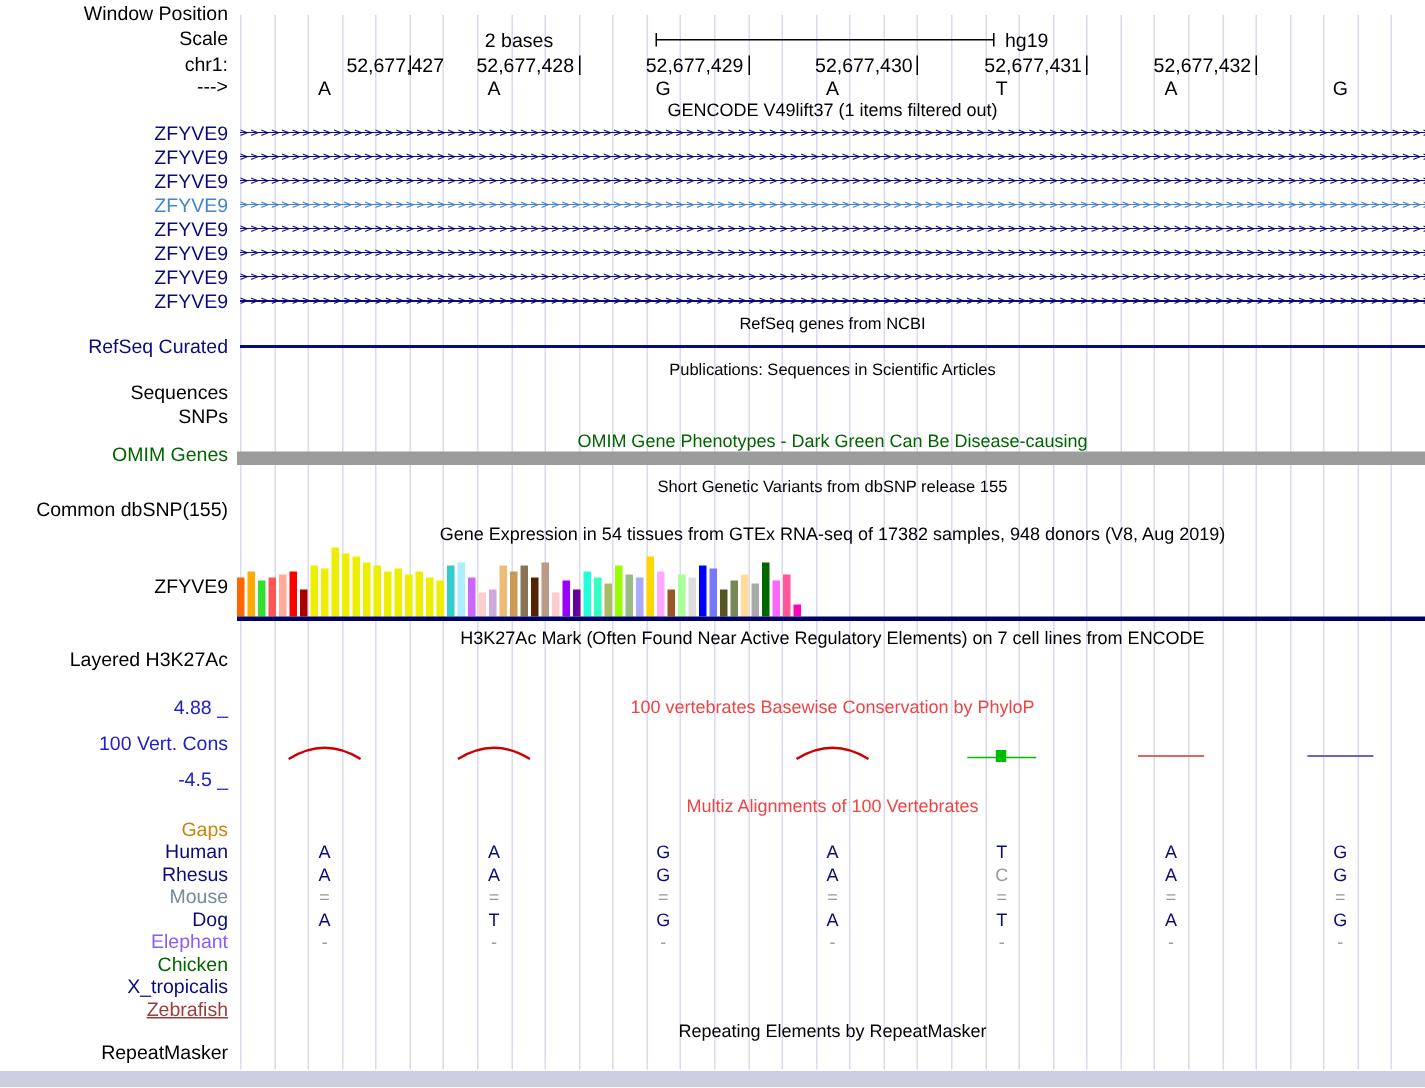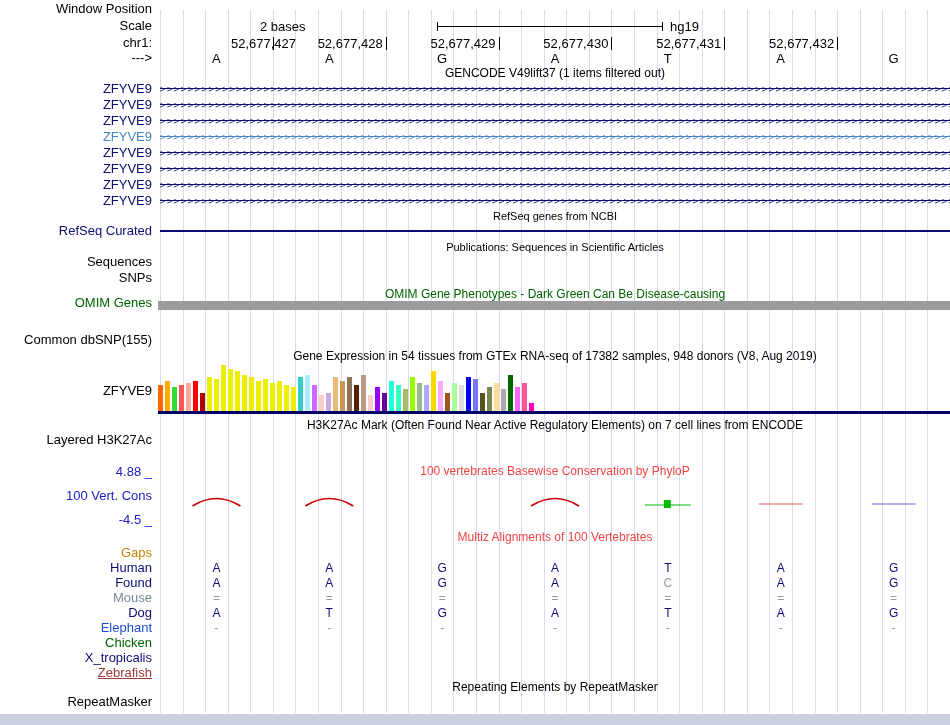--- a/index.html
+++ b/index.html
@@ -17,21 +17,21 @@
 
   .center-title { position:absolute; left:160px; width:790px; text-align:center; font-size:12px;
                   line-height:13px; color:#000; white-space:nowrap; }
   .center-title.big   { font-size:13px; }
   .center-title.small { font-size:11px; }
   .center-title.green { color:#006400; }
   .center-title.blue  { color:#ef4444; }
 
   .hdr-gap { margin-left:16px; }
 
-  #scale-value { position:absolute; left:260px; top:19px; width:172px; text-align:left; font-size:13px; }
+  #scale-value { position:absolute; left:260px; top:19px; width:172px; text-align:center; font-size:13px; }
   #scale-bar   { position:absolute; left:437px; top:22px; width:226px; height:9px;
                  border-left:1px solid #000; border-right:1px solid #000; }
   #scale-bar::after { content:""; position:absolute; left:0; right:0; top:4px; height:1px; background:#000; }
   #scale-assembly { position:absolute; left:670px; top:19px; font-size:13px; }
 
   .coord-label { position:absolute; top:36px; font-size:13px; color:#000; white-space:nowrap; }
   .coord-tick  { position:absolute; top:37px; width:1px; height:13px; background:#000; }
   .ref-base    { position:absolute; top:51px; width:16px; text-align:center; font-size:13px; color:#000; }
 
   .gene-line { position:absolute; left:160px; width:790px; height:16px; overflow:hidden; white-space:nowrap;
@@ -151,20 +151,21 @@
   <div id="refseq-line"></div>
 
   <div class="center-title small" style="top:241px">Publications: Sequences in Scientific Articles</div>
   <div class="lbl" style="top:255px">Sequences</div>
   <div class="lbl" style="top:271px">SNPs</div>
 
   <div class="center-title green" style="top:288px">OMIM Gene Phenotypes - Dark Green Can Be Disease-causing</div>
   <div class="lbl green" style="top:296px">OMIM Genes</div>
   <div id="omim-bar"></div>
 
+  <div class="center-title small" style="top:319px">Short Genetic Variants from dbSNP release 155</div>
   <div class="lbl" style="top:333px">Common dbSNP(155)</div>
 
   <div class="center-title" style="top:350px">Gene Expression in 54 tissues from GTEx RNA-seq of 17382 samples, 948 donors (V8, Aug 2019)</div>
   <div class="lbl" style="top:384px">ZFYVE9</div>
   <div id="gtex-bars">
       <div class="gtex-bar" style="left: 158px; top: 385px; height: 26px; background: rgb(255, 102, 0);"></div>
       <div class="gtex-bar" style="left: 165px; top: 381px; height: 30px; background: rgb(255, 170, 0);"></div>
       <div class="gtex-bar" style="left: 172px; top: 387px; height: 24px; background: rgb(51, 221, 51);"></div>
       <div class="gtex-bar" style="left: 179px; top: 385px; height: 26px; background: rgb(255, 85, 85);"></div>
       <div class="gtex-bar" style="left: 186px; top: 383px; height: 28px; background: rgb(255, 170, 153);"></div>
@@ -241,21 +242,21 @@
   <div id="multiz-rows">
       <div class="lbl" style="top: 546px; color: rgb(200, 134, 10);">Gaps</div>
       <div class="lbl" style="top: 561px; color: rgb(12, 12, 120);">Human</div>
       <div class="aln-base" style="left: 208.429px; top: 561px; color: rgb(12, 12, 120);">A</div>
       <div class="aln-base" style="left: 321.286px; top: 561px; color: rgb(12, 12, 120);">A</div>
       <div class="aln-base" style="left: 434.143px; top: 561px; color: rgb(12, 12, 120);">G</div>
       <div class="aln-base" style="left: 547px; top: 561px; color: rgb(12, 12, 120);">A</div>
       <div class="aln-base" style="left: 659.857px; top: 561px; color: rgb(12, 12, 120);">T</div>
       <div class="aln-base" style="left: 772.714px; top: 561px; color: rgb(12, 12, 120);">A</div>
       <div class="aln-base" style="left: 885.571px; top: 561px; color: rgb(12, 12, 120);">G</div>
-      <div class="lbl" style="top: 576px; color: rgb(12, 12, 120);">Found</div>
+      <div class="lbl" style="top: 576px; color: rgb(12, 12, 120);">Rhesus</div>
       <div class="aln-base" style="left: 208.429px; top: 576px; color: rgb(12, 12, 120);">A</div>
       <div class="aln-base" style="left: 321.286px; top: 576px; color: rgb(12, 12, 120);">A</div>
       <div class="aln-base" style="left: 434.143px; top: 576px; color: rgb(12, 12, 120);">G</div>
       <div class="aln-base" style="left: 547px; top: 576px; color: rgb(12, 12, 120);">A</div>
       <div class="aln-base" style="left: 659.857px; top: 576px; color: rgb(153, 153, 153);">C</div>
       <div class="aln-base" style="left: 772.714px; top: 576px; color: rgb(12, 12, 120);">A</div>
       <div class="aln-base" style="left: 885.571px; top: 576px; color: rgb(12, 12, 120);">G</div>
       <div class="lbl" style="top: 591px; color: rgb(119, 136, 153);">Mouse</div>
       <div class="aln-base" style="left: 208.429px; top: 591px; color: rgb(153, 153, 153);">=</div>
       <div class="aln-base" style="left: 321.286px; top: 591px; color: rgb(153, 153, 153);">=</div>
@@ -265,21 +266,21 @@
       <div class="aln-base" style="left: 772.714px; top: 591px; color: rgb(153, 153, 153);">=</div>
       <div class="aln-base" style="left: 885.571px; top: 591px; color: rgb(153, 153, 153);">=</div>
       <div class="lbl" style="top: 606px; color: rgb(12, 12, 120);">Dog</div>
       <div class="aln-base" style="left: 208.429px; top: 606px; color: rgb(12, 12, 120);">A</div>
       <div class="aln-base" style="left: 321.286px; top: 606px; color: rgb(12, 12, 120);">T</div>
       <div class="aln-base" style="left: 434.143px; top: 606px; color: rgb(12, 12, 120);">G</div>
       <div class="aln-base" style="left: 547px; top: 606px; color: rgb(12, 12, 120);">A</div>
       <div class="aln-base" style="left: 659.857px; top: 606px; color: rgb(12, 12, 120);">T</div>
       <div class="aln-base" style="left: 772.714px; top: 606px; color: rgb(12, 12, 120);">A</div>
       <div class="aln-base" style="left: 885.571px; top: 606px; color: rgb(12, 12, 120);">G</div>
-      <div class="lbl" style="top: 621px; color: #1d4ed8;">Elephant</div>
+      <div class="lbl" style="top: 621px; color: #8b5cf6;">Elephant</div>
       <div class="aln-base" style="left: 208.429px; top: 621px; color: rgb(153, 153, 153);">-</div>
       <div class="aln-base" style="left: 321.286px; top: 621px; color: rgb(153, 153, 153);">-</div>
       <div class="aln-base" style="left: 434.143px; top: 621px; color: rgb(153, 153, 153);">-</div>
       <div class="aln-base" style="left: 547px; top: 621px; color: rgb(153, 153, 153);">-</div>
       <div class="aln-base" style="left: 659.857px; top: 621px; color: rgb(153, 153, 153);">-</div>
       <div class="aln-base" style="left: 772.714px; top: 621px; color: rgb(153, 153, 153);">-</div>
       <div class="aln-base" style="left: 885.571px; top: 621px; color: rgb(153, 153, 153);">-</div>
       <div class="lbl" style="top: 636px; color: rgb(0, 100, 0);">Chicken</div>
       <div class="lbl" style="top: 651px; color: rgb(12, 12, 120);">X_tropicalis</div>
       <div class="lbl" style="top: 666px; color: rgb(155, 59, 59); text-decoration: underline;">Zebrafish</div>

